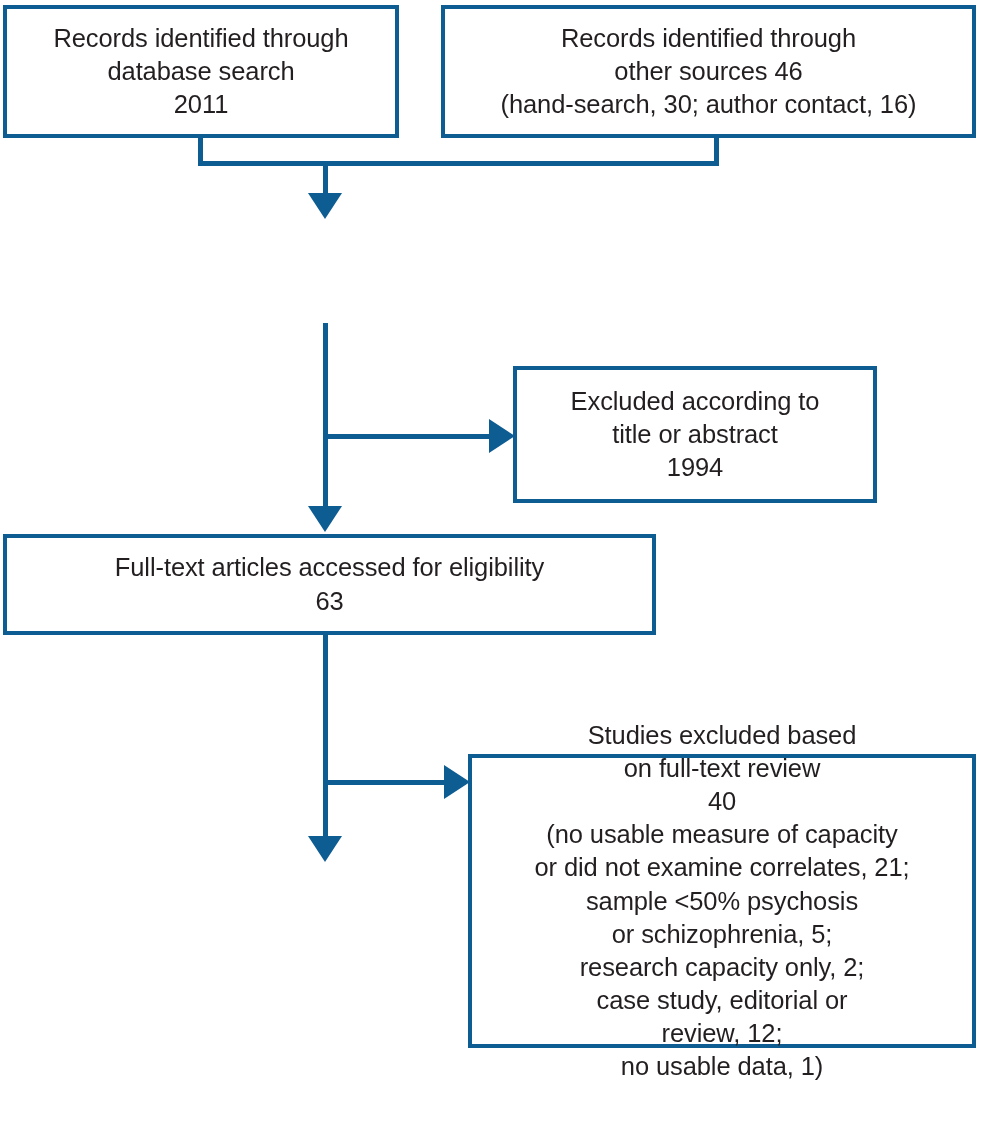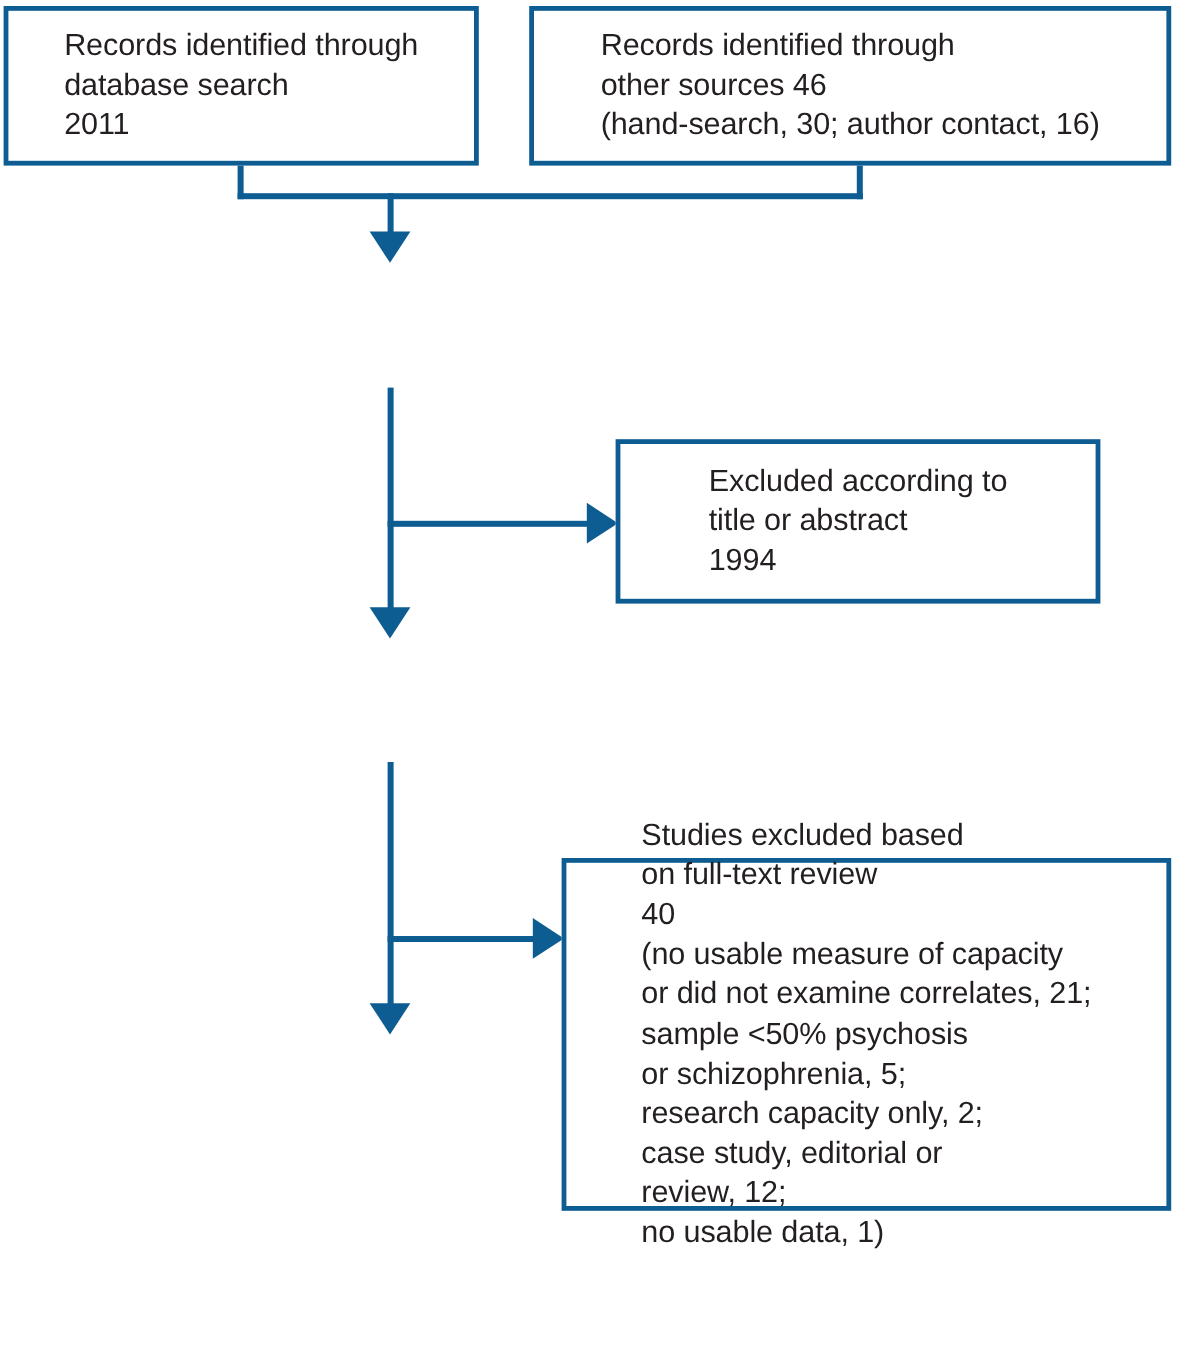--- a/index.html
+++ b/index.html
@@ -19,36 +19,37 @@
     overflow: hidden;
   }
   .node {
     position: absolute;
     box-sizing: border-box;
     border: 4px solid #0d5c92;
     background: #ffffff;
     display: flex;
     align-items: center;
     justify-content: center;
+    text-align: center;
   }
   .node .txt {
     display: block;
     white-space: pre-line;
     line-height: 1.30;
     font-size: 25.5px;
     letter-spacing: -0.1px;
     padding: 0 8px;
   }
   
   #n-db            { left: 3px;   top: 5px;    width: 396px; height: 133px; }
   #n-other         { left: 441px; top: 5px;    width: 535px; height: 133px; }
   #n-screened      { left: 3px;   top: 222px;  width: 653px; height: 101px; }
-  #n-excl-title    { left: 513px; top: 366px;  width: 404px; height: 137px; }
+  #n-excl-title    { left: 513px; top: 366px;  width: 364px; height: 137px; }
   #n-fulltext      { left: 3px;   top: 534px;  width: 653px; height: 101px; }
-  #n-excl-full     { left: 468px; top: 715px;  width: 508px; height: 294px; }
+  #n-excl-full     { left: 468px; top: 754px;  width: 508px; height: 294px; }
   #n-included      { left: 193px; top: 864px;  width: 252px; height: 101px; }
 
   #n-excl-full .txt { font-size: 25.5px; line-height: 1.295; }
 
   
   .ln {
     position: absolute;
     background: #0d5c92;
   }
   .arrow-down {
@@ -96,20 +97,24 @@
   <div class="ln" style="left:323px; top:434px; width:172px; height:5px;"></div>
   <div class="arrow-right" style="left:489px; top:419px;"></div>
   <div class="arrow-down" style="left:308px; top:506px;"></div>
 
   <div class="node" id="n-excl-title">
     <span class="txt">Excluded according to
 title or abstract
 1994</span>
   </div>
 
+  <div class="node" id="n-fulltext">
+    <span class="txt">Full-text articles accessed for eligibility
+63</span>
+  </div>
 
   <div class="ln" style="left:323px; top:635px; width:5px; height:203px;"></div>
   <div class="ln" style="left:323px; top:780px; width:127px; height:5px;"></div>
   <div class="arrow-right" style="left:444px; top:765px;"></div>
   <div class="arrow-down" style="left:308px; top:836px;"></div>
 
   <div class="node" id="n-excl-full">
     <span class="txt">Studies excluded based
 on full-text review
 40

